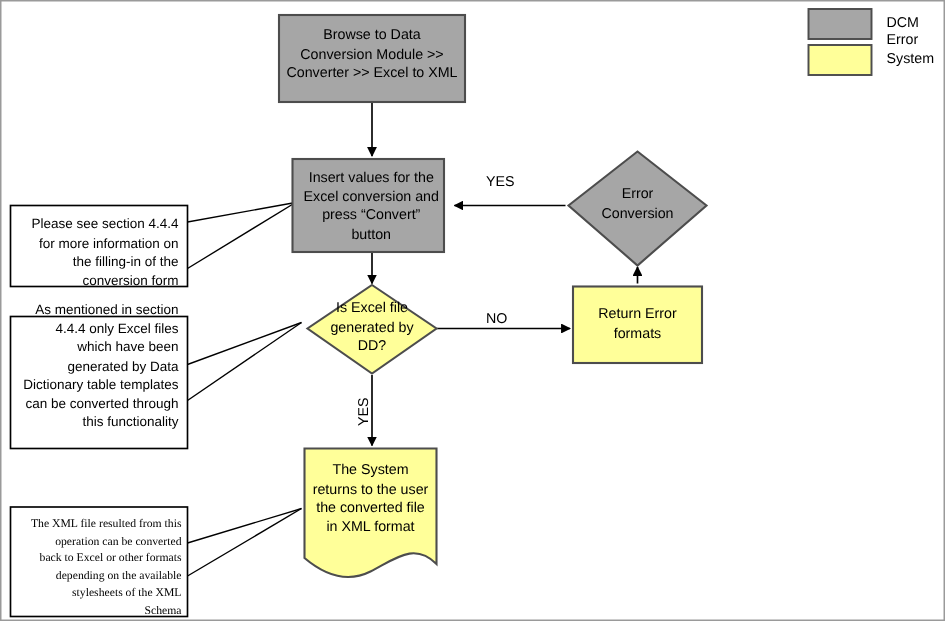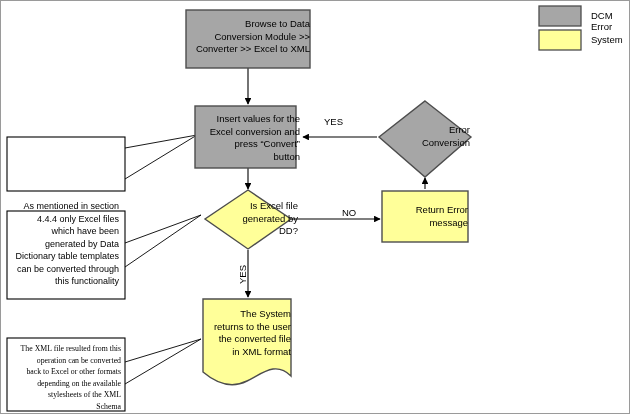--- a/index.html
+++ b/index.html
@@ -21,21 +21,21 @@
   }
   #svg-layer {
     position: absolute;
     left: 0;
     top: 0;
     width: 630px;
     height: 414px;
   }
   .node-text {
     position: absolute;
-    text-align: right;
+    text-align: center;
     font-size: 9.5px;
     line-height: 12.5px;
     color: #000000;
     pointer-events: none;
     white-space: pre-line;
   }
   .callout-text {
     position: absolute;
     text-align: right;
     font-size: 9px;
@@ -164,46 +164,50 @@
 button</div>
 
   <div class="node-text" style="left:197px; top:199px; width:100px;">Is Excel file
 generated by
 DD?</div>
 
   <div class="node-text" style="left:379px; top:123px; width:90px;">Error
 Conversion</div>
 
   <div class="node-text" style="left:381px; top:203px; width:86px;">Return Error
-message</div>
+formats</div>
 
   <div class="node-text" style="left:202px; top:307px; width:88px;">The System
 returns to the user
 the converted file
 in XML format</div>
 
+  <div class="callout-text" style="left:10px; top:142px; width:108px;">Please see section 4.4.4
+for more information on
+the filling-in of the
+conversion form</div>
 
   <div class="callout-text" style="left:10px; top:199px; width:108px;">As mentioned in section
 4.4.4 only Excel files
 which have been
 generated by Data
 Dictionary table templates
 can be converted through
 this functionality</div>
 
   <div class="callout-text" style="left:8px; top:342px; width:112px; font-size:7.8px; line-height:11.5px;font-family:Liberation Serif, serif;">The XML file resulted from this
 operation can be converted
 back to Excel or other formats
 depending on the available
 stylesheets of the XML
 Schema</div>
 
   <div class="edge-label" style="left:323px; top:115px;">YES</div>
 
-  <div class="edge-label" style="left:341px; top:206px;">NO</div>
+  <div class="edge-label" style="left:323px; top:206px;">NO</div>
 
   <div class="edge-label vertical" style="left:236px; top:283px;">YES</div>
 
   <div class="legend-label" style="left:590px; top:9px;">DCM Error</div>
 
   <div class="legend-label" style="left:590px; top:33px;text-align:right;">System</div>
 
 </div>
 
 </body></html>

